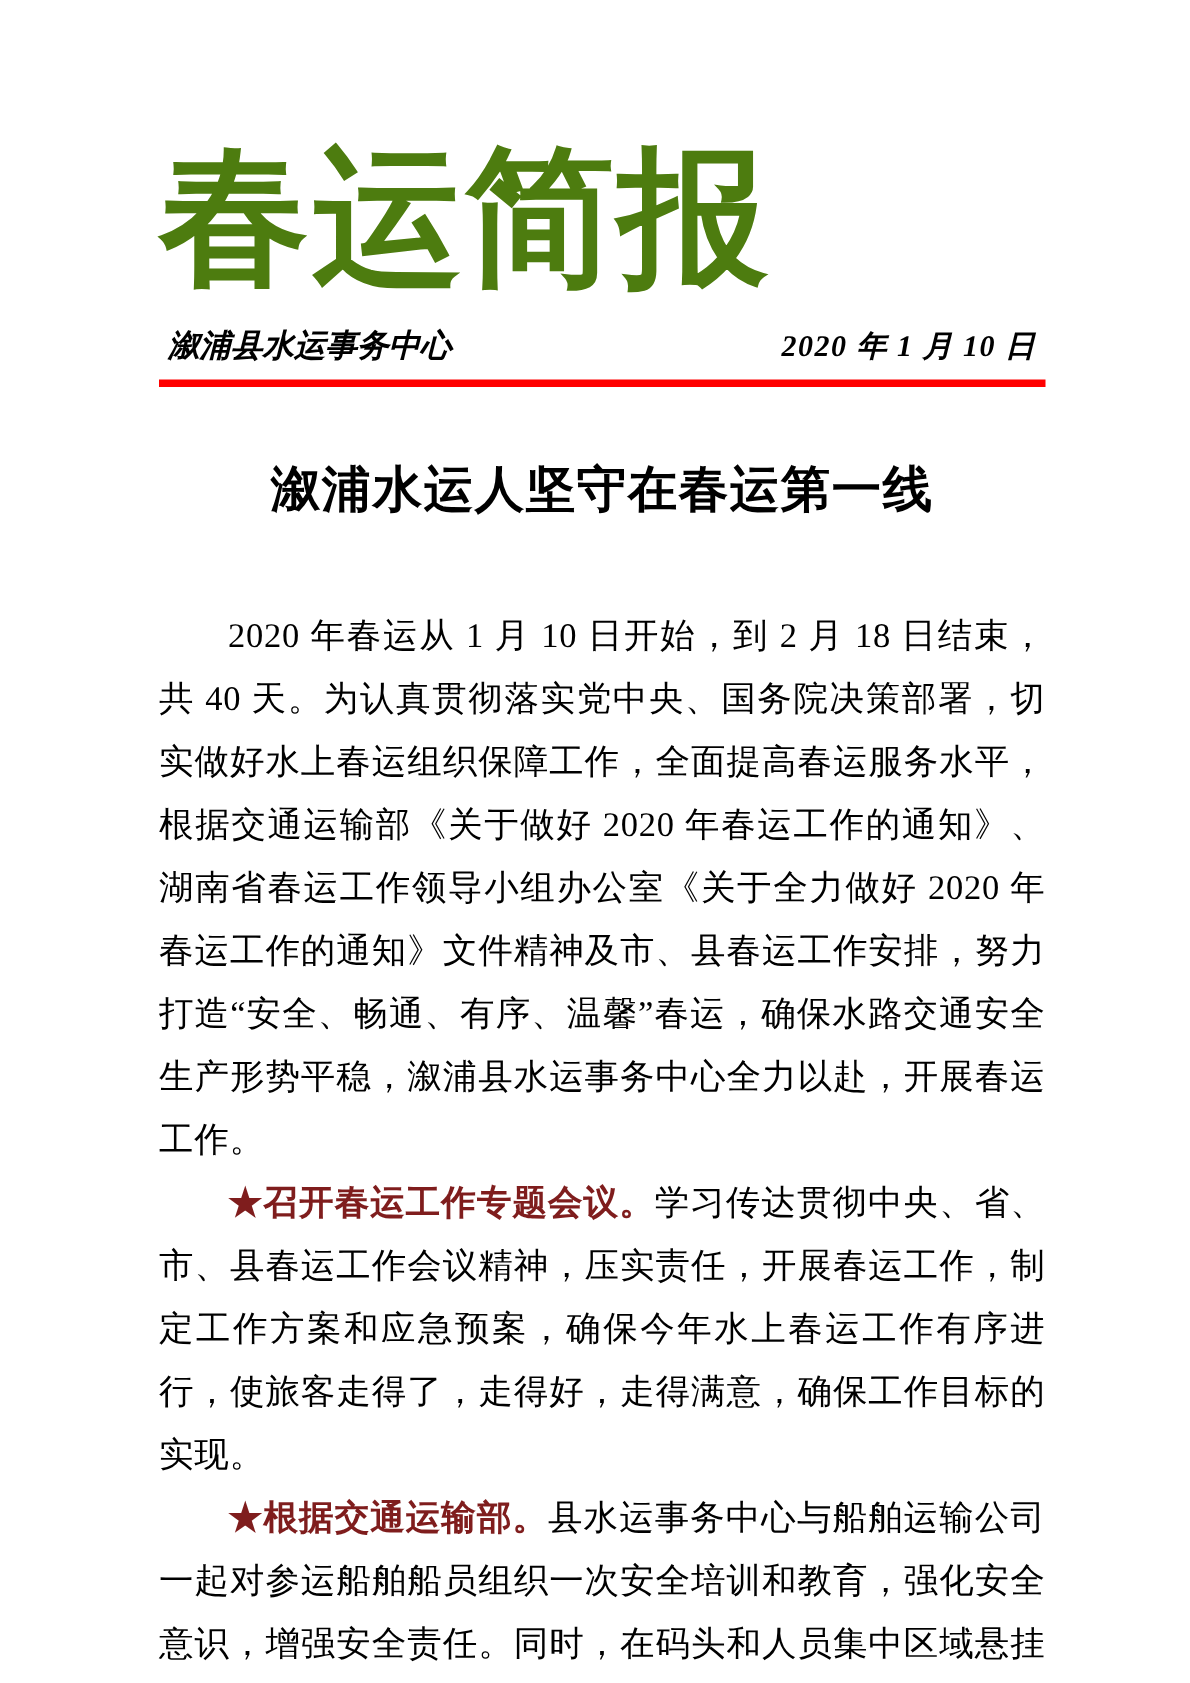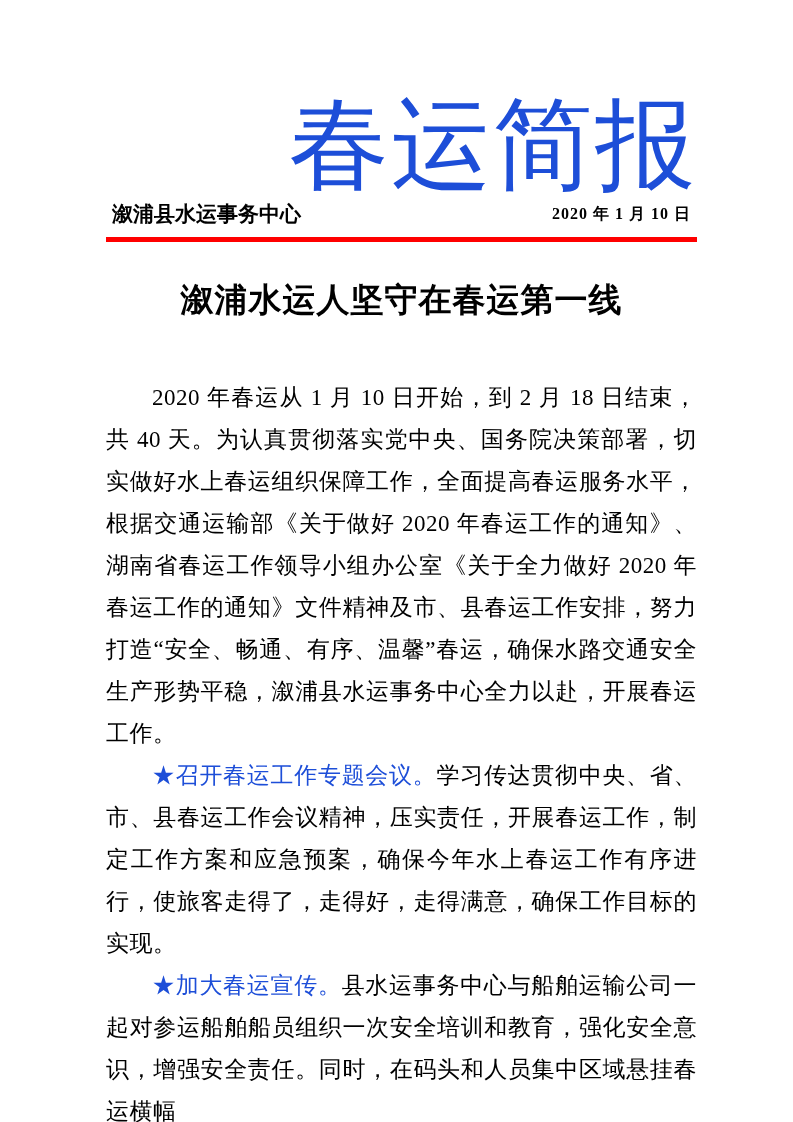--- a/index.html
+++ b/index.html
@@ -9,63 +9,64 @@
     font-family: "Liberation Serif", "DejaVu Serif", serif;
     color: #000000;
     overflow: hidden;
   }
   .page {
     width: 793px; height: 1122px;
     padding: 92px 96px 0 106px;
     background: #ffffff;
   }
   .masthead-title {
-    text-align: right;
+    text-align: left;
     font-size: 100px;
-    font-weight: normal;
+    font-weight: bold;
     line-height: 1.08;
     letter-spacing: 2px;
-    color: #1d4ed8;
+    color: #4d7c0f;
     white-space: nowrap;
   }
   .masthead-meta {
     display: flex;
     justify-content: space-between;
-    align-items: center;
-    margin-top: 0;
+    align-items: flex-end;
+    margin-top: 16px;
     padding: 0 6px;
     font-weight: bold;
+    font-style: italic;
   }
   .issuer { font-size: 21px; }
   .issue-number { font-size: 28px; letter-spacing: 1px; }
-  .issue-date { font-size: 16px; letter-spacing: 1px; }
+  .issue-date { font-size: 20px; letter-spacing: 1px; }
   .red-rule {
     height: 5px;
     background: #ff0000;
     margin-top: 9px;
   }
   .article-headline {
     text-align: center;
     font-size: 33px;
     font-weight: bold;
-    margin-top: 36px;
+    margin-top: 46px;
     letter-spacing: 1px;
     white-space: nowrap;
   }
   .article-body { margin-top: 54px; }
   .body-paragraph {
     font-size: 23px;
     line-height: 42px;
     text-align: justify;
     text-indent: 2em;
     letter-spacing: 0.5px;
   }
   .seg-normal { }
   .seg-bold { font-weight: normal; }
-  .seg-red-bold { color: #1d4ed8; font-weight: normal; }
+  .seg-red-bold { color: #7f1d1d; font-weight: bold; }
 </style>
 </head>
 <body>
 
 <div class="page">
 
   <header class="masthead">
     <h1 class="masthead-title">春运简报</h1>
 
     <div class="masthead-meta">
@@ -75,17 +76,17 @@
 
     <div class="red-rule"></div>
   </header>
 
   <main class="article">
     <h2 class="article-headline">溆浦水运人坚守在春运第一线</h2>
 
     <div class="article-body" id="paragraphs">
         <p class="body-paragraph"><span class="seg-normal">2020 年春运从 1 月 10 日开始，到 2 月 18 日结束，共 40 天。为认真贯彻落实党中央、国务院决策部署，切实做好水上春运组织保障工作，全面提高春运服务水平，根据交通运输部《关于做好 2020 年春运工作的通知》、湖南省春运工作领导小组办公室《关于全力做好 2020 年春运工作的通知》文件精神及市、县春运工作安排，努力打造“安全、畅通、有序、温馨”</span><span class="seg-bold">春运，</span><span class="seg-normal">确保水路交通安全生产形势平稳，溆浦县水运事务中心全力以赴，开展春运工作。</span></p>
         <p class="body-paragraph"><span class="seg-red-bold">★召开春运工作专题会议。</span><span class="seg-normal">学习传达贯彻中央、省、市、县春运工作会议精神，压实责任，开展春运工作，制定工作方案和应急预案，确保今年水上春运工作有序进行，使旅客走得了，走得好，走得满意，确保工作目标的实现。</span></p>
-        <p class="body-paragraph"><span class="seg-red-bold">★加大春运宣传。</span><span class="seg-normal">县水运事务中心与船舶运输公司一起对参运船舶船员组织一次安全培训和教育，强化安全意识，增强安全责任。同时，在码头和人员集中区域悬挂春运横幅</span></p>
+        <p class="body-paragraph"><span class="seg-red-bold">★根据交通运输部。</span><span class="seg-normal">县水运事务中心与船舶运输公司一起对参运船舶船员组织一次安全培训和教育，强化安全意识，增强安全责任。同时，在码头和人员集中区域悬挂春运横幅</span></p>
       </div>
   </main>
 
 </div>
 
 </body></html>

